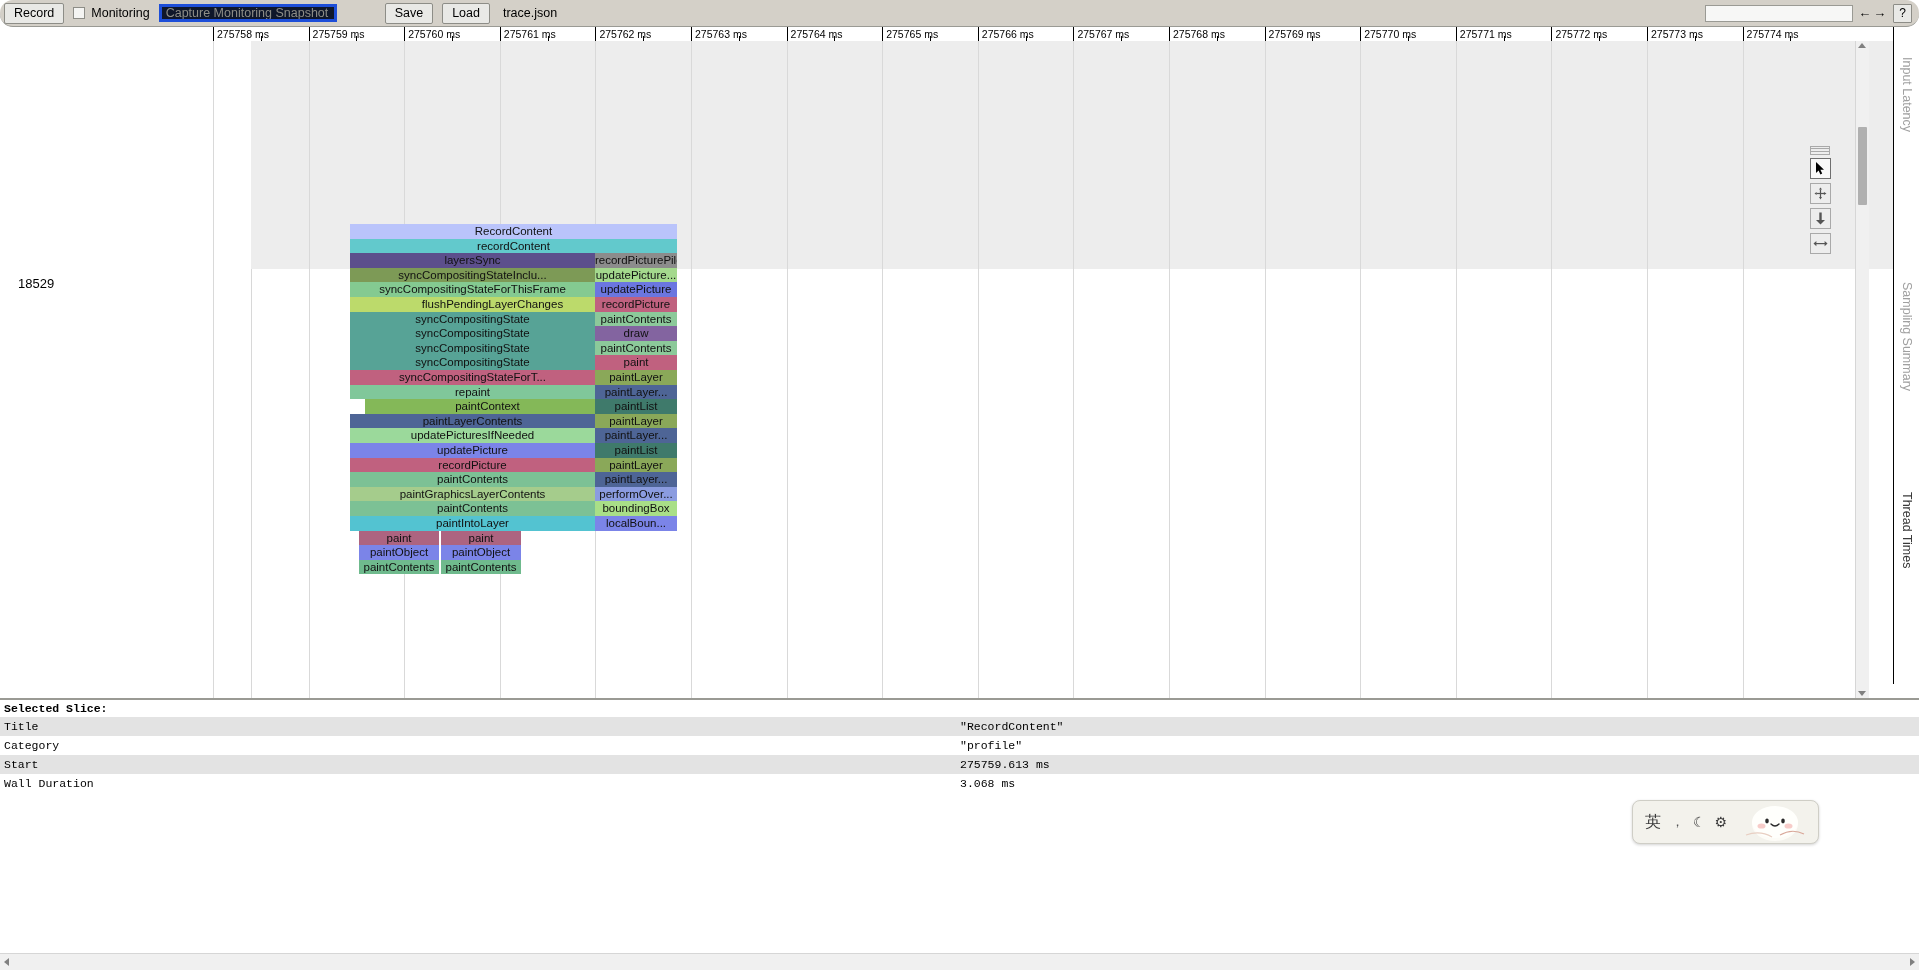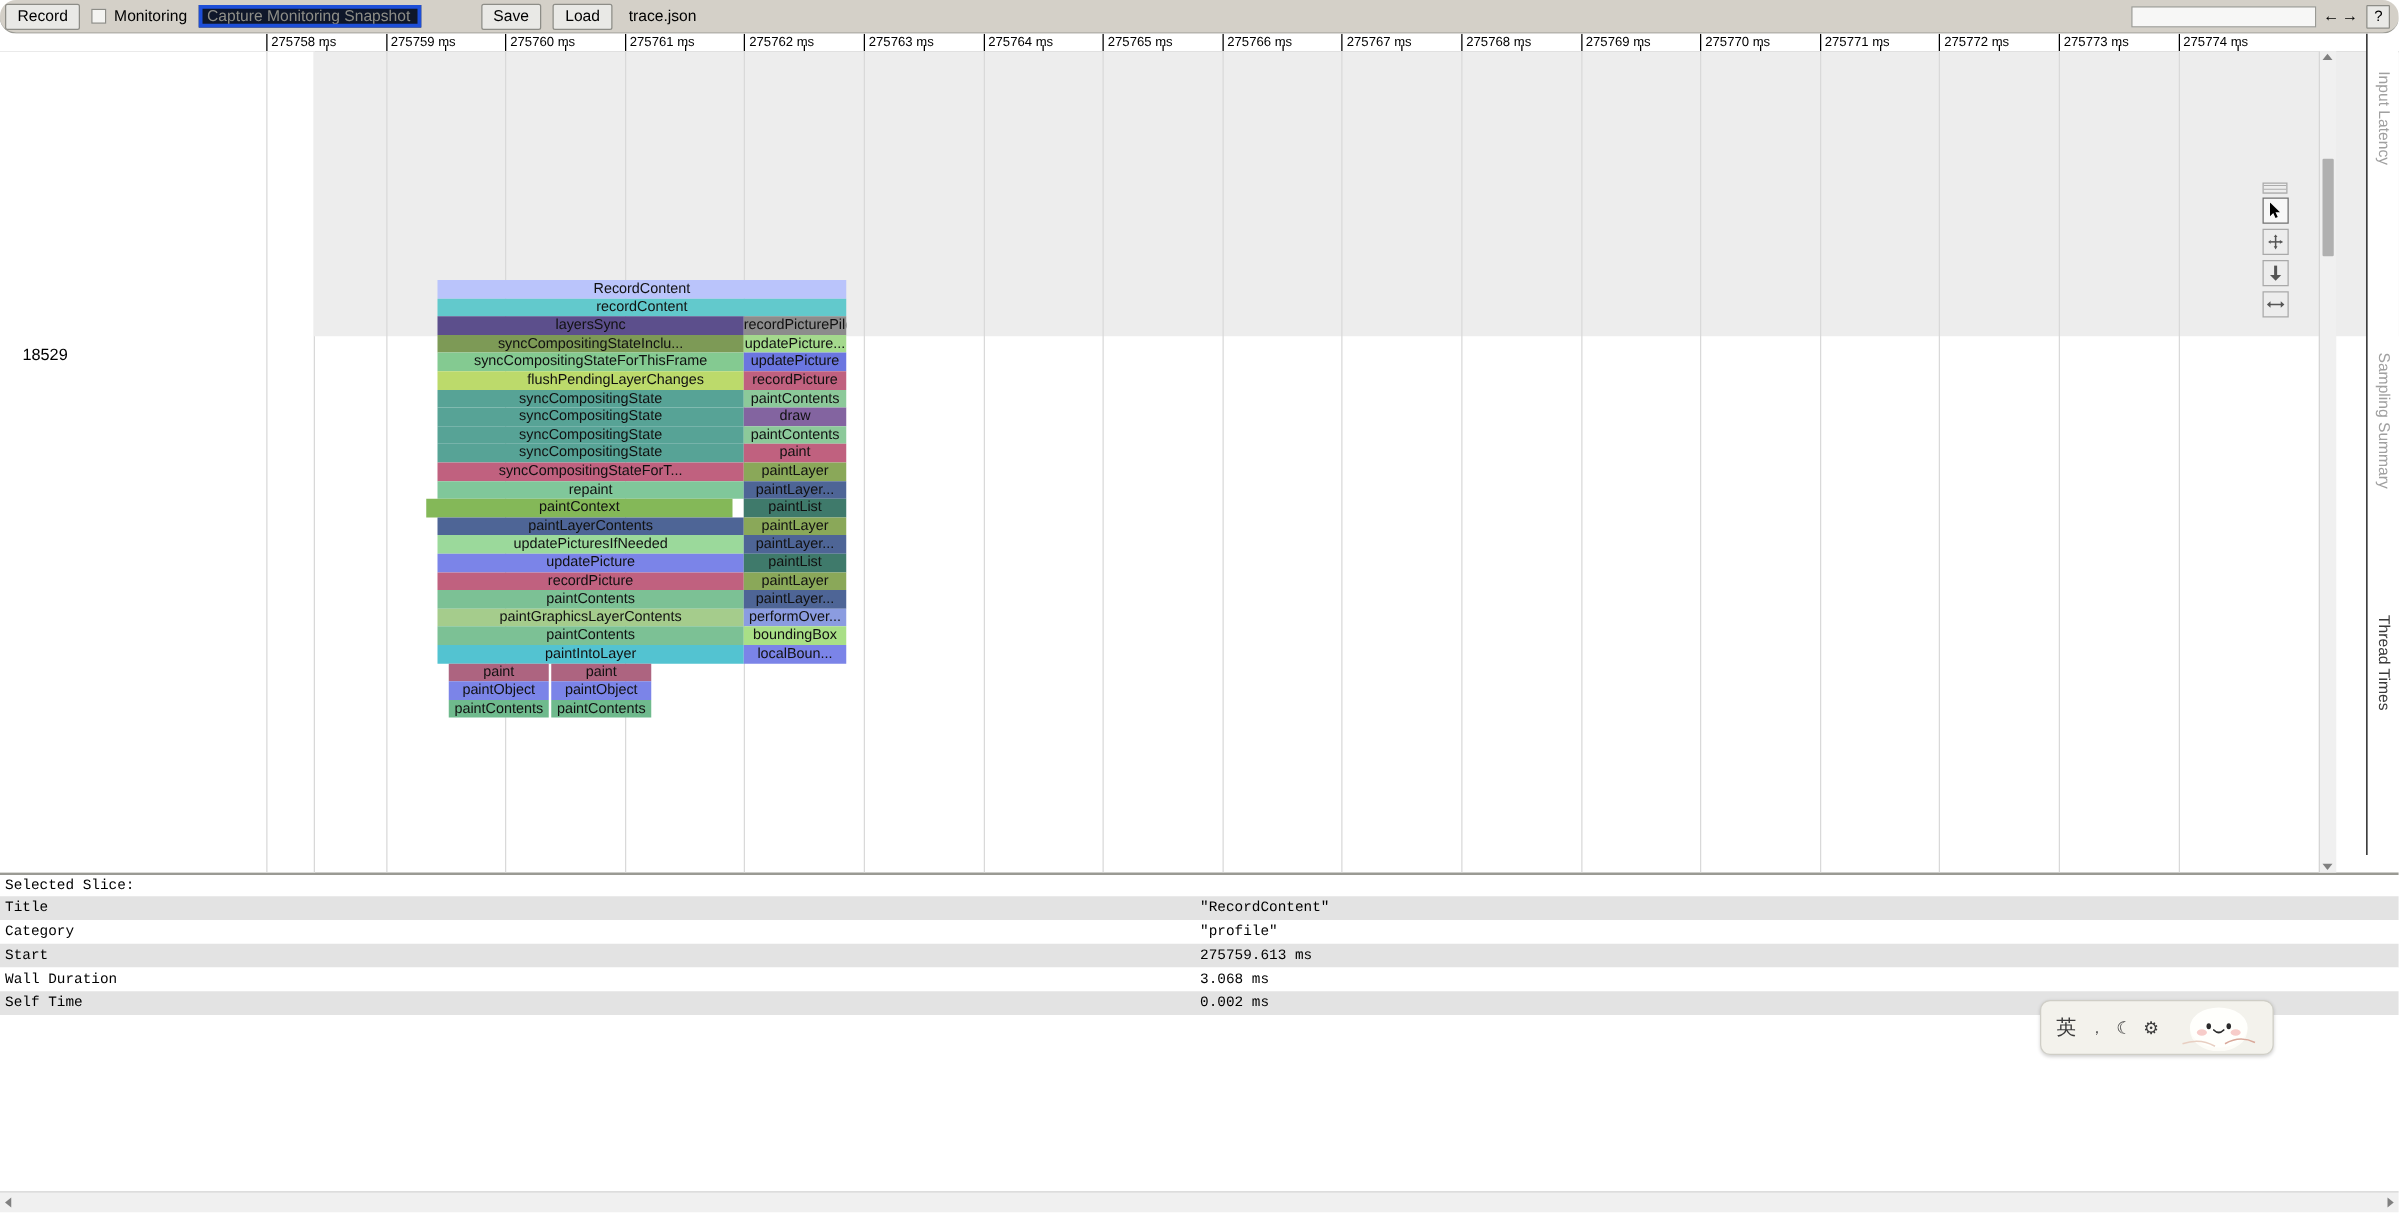--- a/index.html
+++ b/index.html
@@ -223,21 +223,21 @@
   .vtab.active { color: #3a3a3a; }
 
   
   #details {
     position: absolute; left: 0; top: 700px; width: 1919px;
     background: #fff;
     font-family: "Liberation Mono", monospace;
     font-size: 11.5px;
   }
   #details-title {
-    font-weight: normal;
+    font-weight: bold;
     padding: 2px 0 2px 4px;
     font-size: 11.5px;
     color: #000;
   }
   .det-row {
     display: flex;
     height: 19px;
     align-items: center;
   }
   .det-row.odd { background: #e3e3e3; }
@@ -398,21 +398,21 @@
           <div class="slice" style="left: 99px; width: 245px; top: 212.2px; background: rgb(92, 79, 140);">layersSync</div>
           <div class="slice" style="left: 99px; width: 245px; top: 226.8px; background: rgb(125, 154, 86);">syncCompositingStateInclu...</div>
           <div class="slice" style="left: 99px; width: 245px; top: 241.4px; background: rgb(132, 202, 145);">syncCompositingStateForThisFrame</div>
           <div class="slice" style="left: 99px; width: 245px; top: 256px; background: rgb(188, 218, 107); padding-left: 40px;">flushPendingLayerChanges</div>
           <div class="slice" style="left: 99px; width: 245px; top: 270.6px; background: rgb(87, 163, 150);">syncCompositingState</div>
           <div class="slice" style="left: 99px; width: 245px; top: 285.2px; background: rgb(87, 163, 150);">syncCompositingState</div>
           <div class="slice" style="left: 99px; width: 245px; top: 299.8px; background: rgb(87, 163, 150);">syncCompositingState</div>
           <div class="slice" style="left: 99px; width: 245px; top: 314.4px; background: rgb(87, 163, 150);">syncCompositingState</div>
           <div class="slice" style="left: 99px; width: 245px; top: 329px; background: rgb(192, 97, 127);">syncCompositingStateForT...</div>
           <div class="slice" style="left: 99px; width: 245px; top: 343.6px; background: rgb(128, 199, 154);">repaint</div>
-          <div class="slice" style="left: 90px; width: 245px; top: 358.2px; background: rgb(132, 184, 88);">paintContext</div>
+          <div class="slice" style="left: 114px; width: 245px; top: 358.2px; background: rgb(132, 184, 88);">paintContext</div>
           <div class="slice" style="left: 99px; width: 245px; top: 372.8px; background: rgb(78, 101, 150);">paintLayerContents</div>
           <div class="slice" style="left: 99px; width: 245px; top: 387.4px; background: rgb(155, 217, 155);">updatePicturesIfNeeded</div>
           <div class="slice" style="left: 99px; width: 245px; top: 402px; background: rgb(123, 132, 232);">updatePicture</div>
           <div class="slice" style="left: 99px; width: 245px; top: 416.6px; background: rgb(192, 97, 127);">recordPicture</div>
           <div class="slice" style="left: 99px; width: 245px; top: 431.2px; background: rgb(124, 193, 149);">paintContents</div>
           <div class="slice" style="left: 99px; width: 245px; top: 445.8px; background: rgb(165, 204, 140);">paintGraphicsLayerContents</div>
           <div class="slice" style="left: 99px; width: 245px; top: 460.4px; background: rgb(124, 193, 149);">paintContents</div>
           <div class="slice" style="left: 99px; width: 245px; top: 475px; background: rgb(83, 195, 209);">paintIntoLayer</div>
           <div class="slice" style="left: 344px; width: 82px; top: 212.2px; background: rgb(140, 140, 140);">recordPicturePile</div>
           <div class="slice" style="left: 344px; width: 82px; top: 226.8px; background: rgb(164, 217, 141);">updatePicture...</div>
@@ -496,24 +496,20 @@
           <div class="det-val">"profile"</div>
         </div>
         <div class="det-row odd">
           <div class="det-key">Start</div>
           <div class="det-val">275759.613 ms</div>
         </div>
         <div class="det-row even">
           <div class="det-key">Wall Duration</div>
           <div class="det-val">3.068 ms</div>
         </div>
-        <div class="det-row odd">
-          <div class="det-key">Self Time</div>
-          <div class="det-val">0.002 ms</div>
-        </div>
       </div>
   </div>
 
   <div id="ime">
     <span class="ime-cn">英</span>
     <span class="ime-comma">，</span>
     <span class="ime-moon">☾</span>
     <span class="ime-gear">⚙</span>
     <svg class="ime-mascot" viewBox="0 0 74 38">
       <ellipse cx="37" cy="21" rx="23" ry="17" fill="#fdfcf7"></ellipse>

